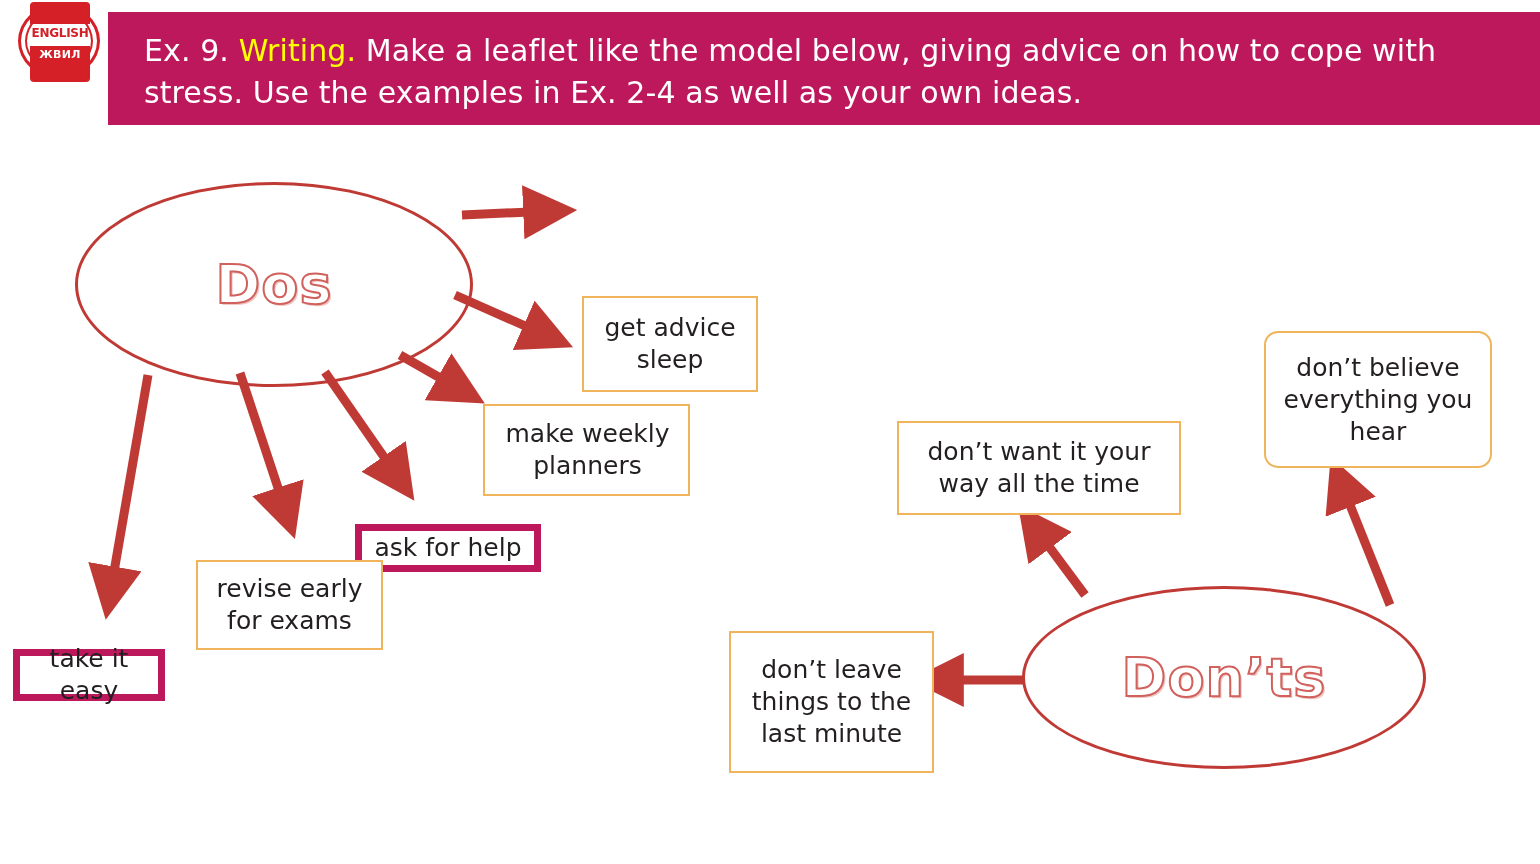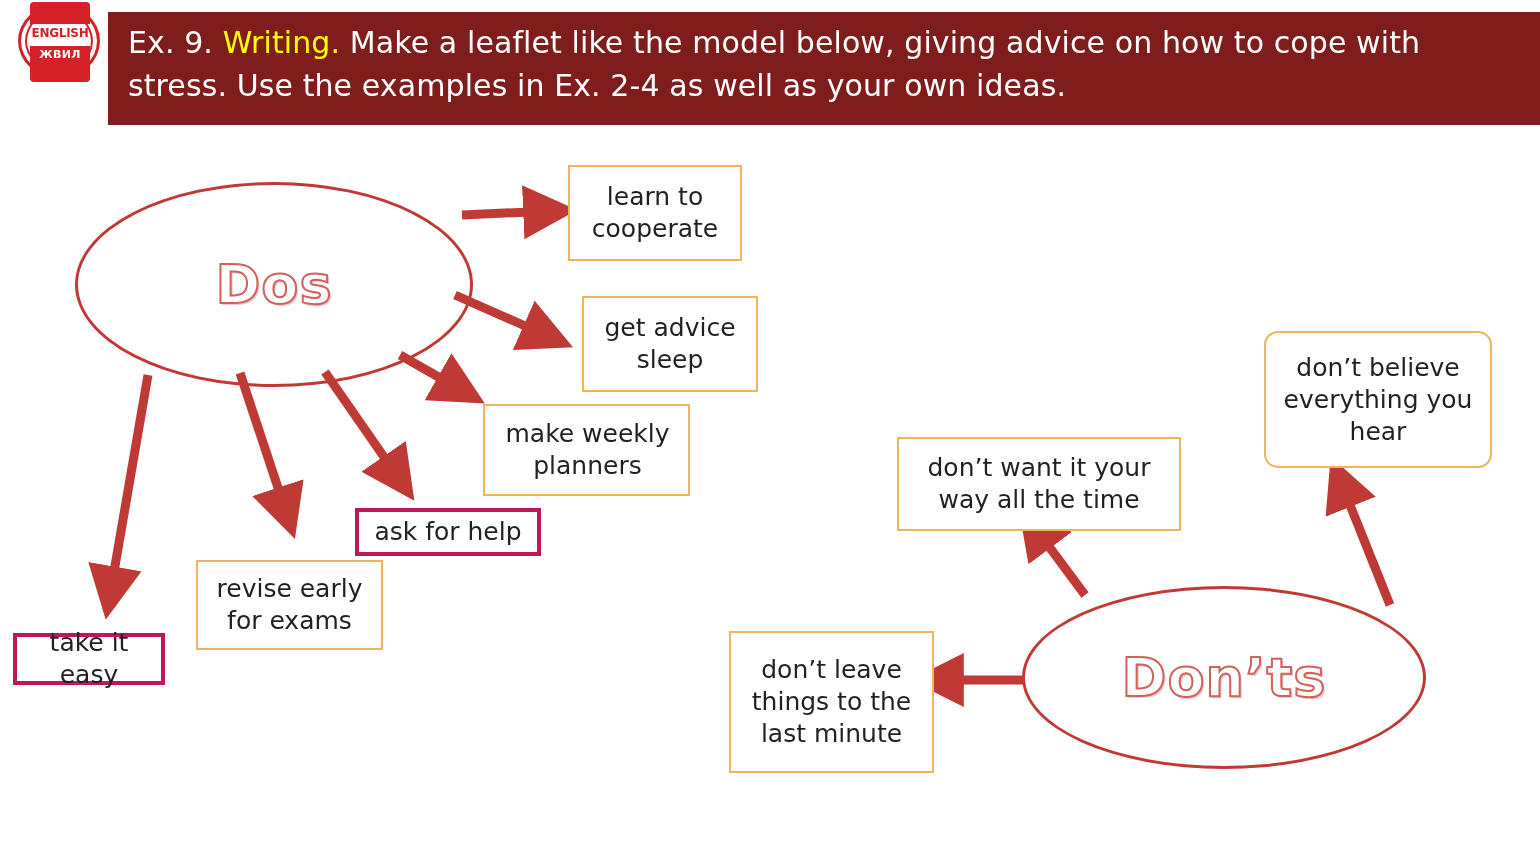--- a/index.html
+++ b/index.html
@@ -15,25 +15,25 @@
     font-family: "DejaVu Sans", sans-serif;
   }
 
   
   #header-banner {
     position: absolute;
     left: 108px;
     top: 12px;
     width: 1432px;
     height: 113px;
-    background: #7f1d1d;
-    box-sizing: border-box;
-    padding: 10px 18px 10px 20px;
+    background: #be185d;
+    box-sizing: border-box;
+    padding: 10px 18px 10px 36px;
     display: flex;
-    align-items: flex-start;
+    align-items: flex-end;
   }
   #header-text {
     color: #ffffff;
     font-family: "DejaVu Sans", sans-serif;
     font-size: 30px;
     line-height: 1.42;
     letter-spacing: 0.1px;
     font-weight: 400;
   }
   #header-text .hl {
@@ -171,30 +171,31 @@
     font-size: 25px;
     color: #231F20;
     line-height: 1.28;
     text-align: center;
     display: flex;
     align-items: center;
     justify-content: center;
     padding: 4px 6px;
   }
   .note.plain {
-    border: 4px solid #be185d;
+    border: 7px solid #be185d;
+    margin-top: 16px;
   }
 
   #note-learn     { left: 568px; top: 40px;  width: 174px; height: 96px; }
   #note-sleep     { left: 582px; top: 171px; width: 176px; height: 96px; }
   #note-planners  { left: 483px; top: 279px; width: 207px; height: 92px; padding-left: 8px; }
   #note-ask       { left: 355px; top: 383px; width: 186px; height: 48px; }
   #note-revise    { left: 196px; top: 435px; width: 187px; height: 90px; }
   #note-easy      { left: 13px;  top: 508px; width: 152px; height: 52px; }
-  #note-wantitway { left: 897px; top: 312px; width: 284px; height: 94px; }
+  #note-wantitway { left: 897px; top: 296px; width: 284px; height: 94px; }
   #note-believe   { left: 1264px;top: 206px; width: 228px; height: 137px; border-radius: 14px; }
   #note-lastmin   { left: 729px; top: 506px; width: 205px; height: 142px; }
 </style>
 </head>
 <body>
 
 <div id="logo-badge">
   <div class="ring"></div>
   <div class="tape"></div>
   <div class="tape-label-bottom">ЖВИЛ</div>
@@ -231,21 +232,20 @@
   </svg>
 
   <div class="bubble" id="bubble-dos">
     <span class="bubble-label">Dos</span>
   </div>
 
   <div class="bubble" id="bubble-donts">
     <span class="bubble-label">Don’ts</span>
   </div>
 
-  <div class="note" id="note-learn">learn to cooperate</div>
   <div class="note" id="note-sleep">get advice sleep</div>
   <div class="note" id="note-planners">make weekly planners</div>
   <div class="note plain" id="note-ask">ask for help</div>
   <div class="note" id="note-revise">revise early for exams</div>
   <div class="note plain" id="note-easy">take it easy</div>
 
   <div class="note" id="note-wantitway">don’t want it your way all the time</div>
   <div class="note" id="note-believe">don’t believe everything you hear</div>
   <div class="note" id="note-lastmin">don’t leave things to the last minute</div>
 

